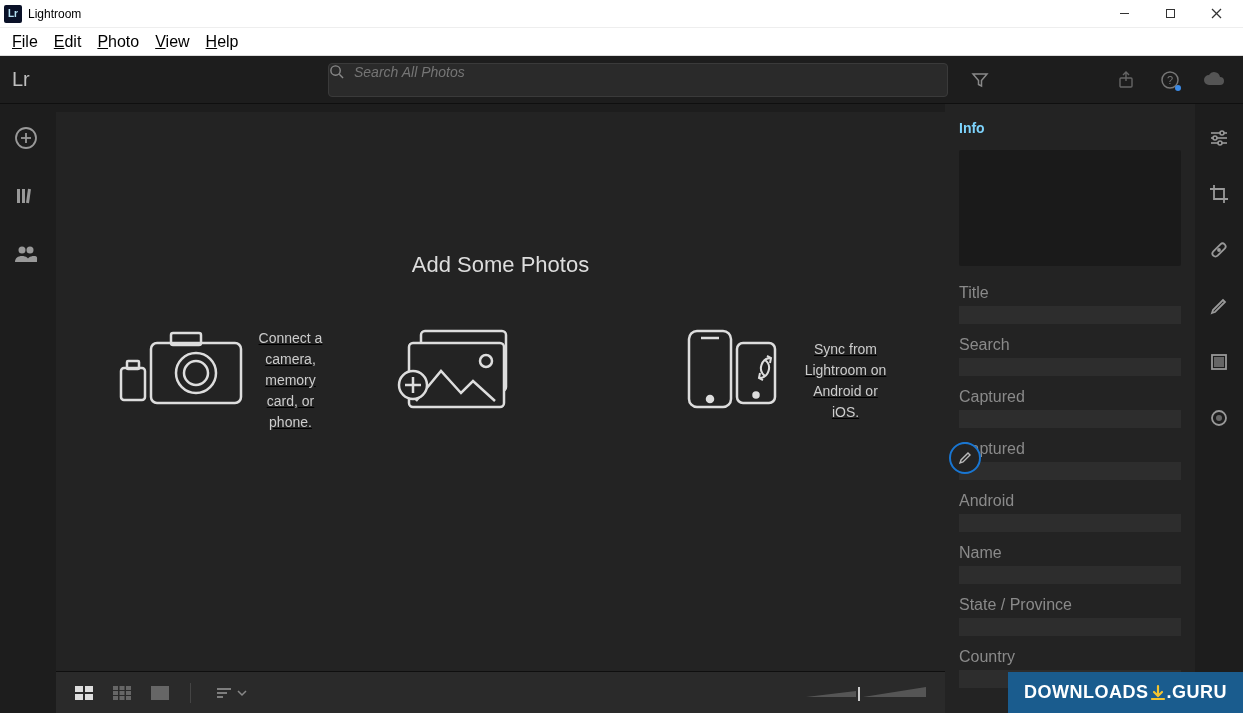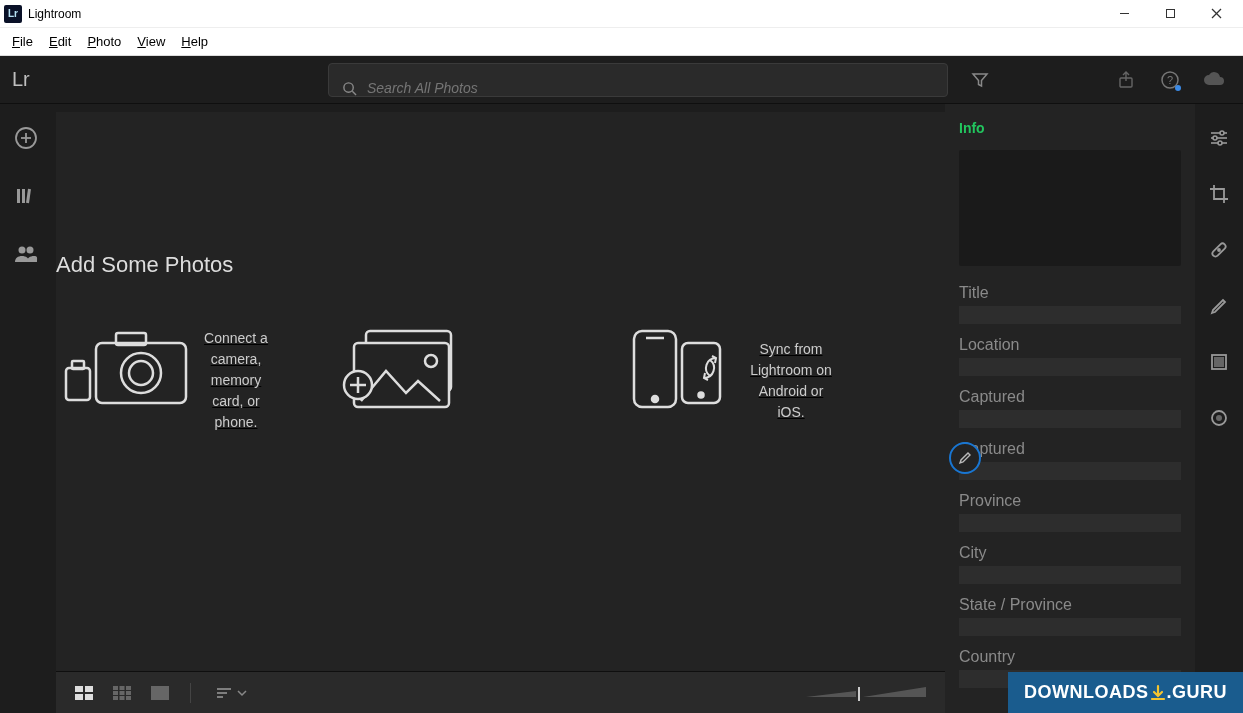--- a/index.html
+++ b/index.html
@@ -8,59 +8,59 @@
 
 .titlebar { height:28px; background:#fff; display:flex; align-items:center; padding:0 4px; border-bottom:1px solid #eee; }
 .app-icon { width:18px; height:18px; background:#0a1128; border-radius:2px; display:flex; align-items:center; justify-content:center; margin-right:6px; }
 .app-icon span { color:#b6e0f3; font-size:10px; font-weight:bold; }
 .app-title { font-size:12px; color:#000; flex:1; }
 .win-ctrls { display:flex; }
 .win-btn { width:46px; height:28px; display:flex; align-items:center; justify-content:center; font-size:14px; color:#333; cursor:pointer; }
 
 
 .menubar { height:28px; background:#fff; display:flex; align-items:center; padding:0 4px; border-bottom:1px solid #ddd; }
-.menu-item { padding:3px 8px; font-size:13px; color:#000; cursor:pointer; }
+.menu-item { padding:3px 8px; font-size:16px; color:#000; cursor:pointer; }
 .menu-item span.ul { text-decoration:underline; }
 
 
 .app-wrap { position:absolute; top:56px; left:0; right:0; bottom:0; background:#1d1d1d; display:flex; flex-direction:column; }
 .header { height:48px; background:#1d1d1d; display:flex; align-items:center; padding:0 12px; gap:10px; border-bottom:1px solid #0f0f0f; }
 .lr-logo { color:#bfbfbf; font-size:20px; font-weight:300; letter-spacing:0; width:36px; }
-.search-box { flex:0 0 620px; height:34px; margin-left:270px; background:#2a2a2a; border:1px solid #3a3a3a; border-radius:4px; display:flex; align-items:flex-end; padding:0 13px; gap:10px; }
+.search-box { flex:0 0 620px; height:34px; margin-left:270px; background:#2a2a2a; border:1px solid #3a3a3a; border-radius:4px; display:flex; align-items:flex-start; padding:0 0; gap:10px; }
 .search-box svg { width:15px; height:15px; }
 .search-box input { flex:1; background:transparent; border:none; outline:none; color:#aaa; font-size:14px; font-style:italic; }
 .filter-btn { margin-left:8px; width:28px; height:28px; display:flex; align-items:center; justify-content:center; color:#999; cursor:pointer; }
 .header-spacer { flex:1; }
 .header-icon { width:34px; height:34px; display:flex; align-items:center; justify-content:center; color:#666; cursor:pointer; position:relative; }
 .help-dot { position:absolute; bottom:6px; right:6px; width:6px; height:6px; background:#3b8ae5; border-radius:50%; }
 
 
 .body { flex:1; display:flex; overflow:hidden; }
 .left-rail { width:52px; background:#1d1d1d; display:flex; flex-direction:column; align-items:center; padding-top:20px; gap:30px; }
 .rail-icon { width:28px; height:28px; display:flex; align-items:center; justify-content:center; color:#999; cursor:pointer; }
 
 .center { flex:1; background:#232323; display:flex; flex-direction:column; position:relative; margin:8px 0 0 4px; }
-.center-main { flex:1; display:flex; flex-direction:column; align-items:flex-start; justify-content:flex-start; padding-top:140px; }
+.center-main { flex:1; display:flex; flex-direction:column; align-items:center; justify-content:flex-start; padding-top:140px; }
 .main-heading { color:#ddd; font-size:22px; font-weight:400; margin-bottom:40px; }
 .cards { display:flex; gap:60px; margin-bottom:30px; }
 .card { width:220px; display:flex; align-items:center;text-decoration:underline; }
 .card-icon { height:100px; display:flex; align-items:center; justify-content:center; margin-bottom:25px; color:#ddd; }
 .card-text { color:#ccc; font-size:14px; text-align:center; line-height:1.5; }
 .add-photos-btn { margin-top:18px; background:#1473e6; color:#fff; border:none; border-radius:18px; padding:9px 24px; font-size:14px; font-weight:600; cursor:pointer; }
 
 .bottom-bar { height:42px; background:#2a2a2a; border-top:1px solid #0f0f0f; display:flex; align-items:center; padding:0 14px; gap:10px; }
 .view-btn { width:28px; height:22px; display:flex; align-items:center; justify-content:center; cursor:pointer; color:#888; }
 .view-btn.active { color:#ddd; }
 .sort-btn { width:40px; display:flex; align-items:center; gap:4px; color:#888; cursor:pointer; margin-left:8px; }
 .bb-spacer { flex:1; }
 .zoom-slider { width:130px; height:20px; position:relative; }
 
 
 .info-panel { width:250px; background:#232323; padding:16px 14px; overflow-y:auto; }
-.info-title { color:#22c55e; font-size:14px; font-weight:600; margin-bottom:14px; }
+.info-title { color:#7dd3fc; font-size:14px; font-weight:600; margin-bottom:14px; }
 .info-thumb { width:100%; height:116px; background:#1a1a1a; border-radius:2px; margin-bottom:18px; }
 .info-field { margin-bottom:12px; }
 .field-label { color:#8a8a8a; font-size:16px; margin-bottom:4px; }
 .field-input { width:100%; height:18px; background:#2d2d2d; border:none; }
 .edit-circle { position:absolute; right:262px; top:386px; width:32px; height:32px; border:2px solid #1976d2; border-radius:50%; display:flex; align-items:center; justify-content:center; color:#aaa; background:#232323; }
 
 
 .right-rail { width:48px; background:#1d1d1d; display:flex; flex-direction:column; align-items:center; padding-top:20px; gap:28px; position:relative; }
 .right-rail .rail-icon { color:#888; }
 
@@ -270,37 +270,37 @@
 
     <div class="info-panel">
       <div class="info-title">Info</div>
       <div class="info-thumb"></div>
       <div id="info-fields">
           <div class="info-field">
             <div class="field-label">Title</div>
             <div class="field-input"></div>
           </div>
           <div class="info-field">
-            <div class="field-label">Location</div>
+            <div class="field-label">Search</div>
             <div class="field-input"></div>
           </div>
           <div class="info-field">
             <div class="field-label">Captured</div>
             <div class="field-input"></div>
           </div>
           <div class="info-field">
             <div class="field-label">Captured</div>
             <div class="field-input"></div>
           </div>
           <div class="info-field">
-            <div class="field-label">Province</div>
-            <div class="field-input"></div>
-          </div>
-          <div class="info-field">
-            <div class="field-label">City</div>
+            <div class="field-label">Android</div>
+            <div class="field-input"></div>
+          </div>
+          <div class="info-field">
+            <div class="field-label">Name</div>
             <div class="field-input"></div>
           </div>
           <div class="info-field">
             <div class="field-label">State / Province</div>
             <div class="field-input"></div>
           </div>
           <div class="info-field">
             <div class="field-label">Country</div>
             <div class="field-input"></div>
           </div>

